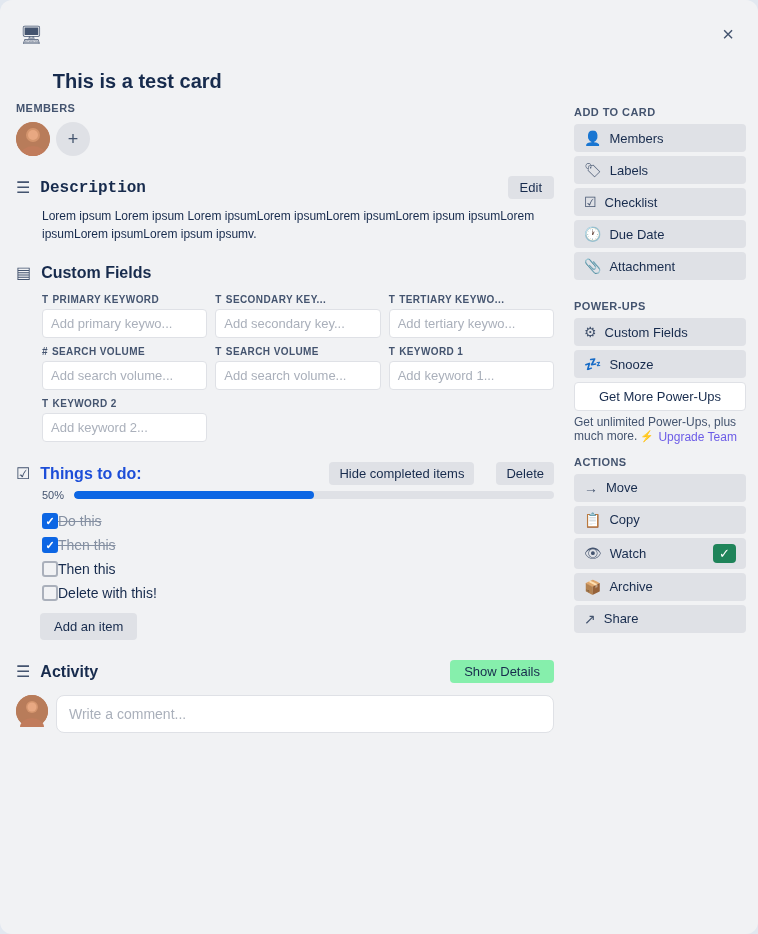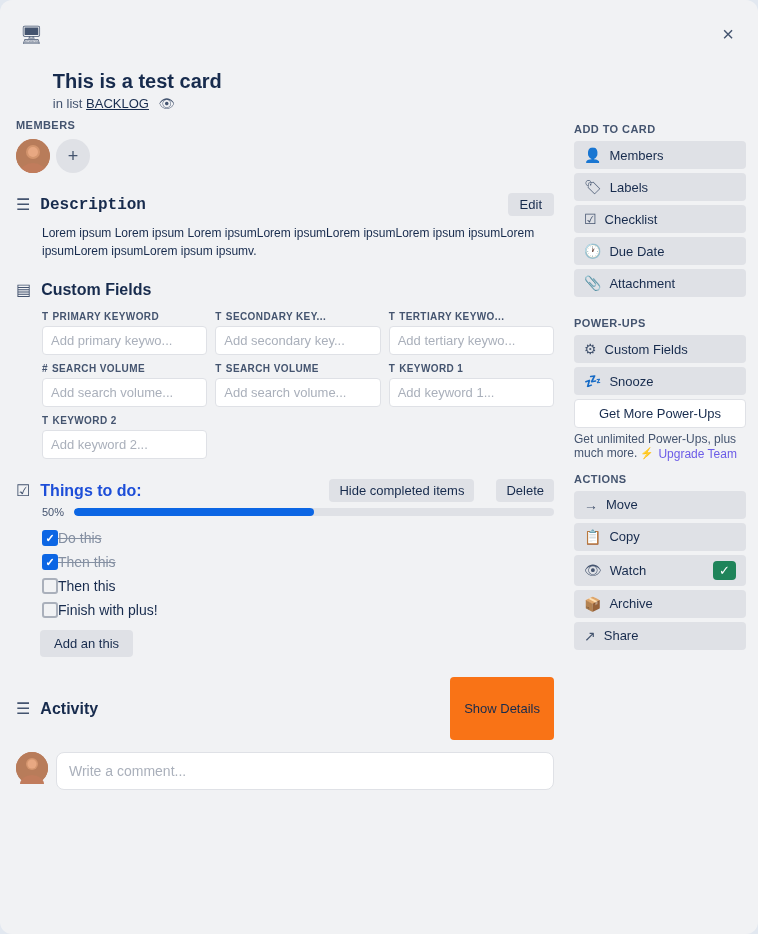--- a/index.html
+++ b/index.html
@@ -351,24 +351,24 @@
       font-size: 16px;
       color: #44546f;
     }
     .activity-title {
       font-size: 16px;
       font-weight: 600;
       color: #172b4d;
       flex: 1;
     }
     .show-details-btn {
-      background: #f97316;
+      background: #86efac;
       border: none;
       border-radius: 4px;
-      padding: 24px 14px;
+      padding: 4px 14px;
       font-size: 13px;
       cursor: pointer;
       color: #172b4d;
     }
     .comment-row {
       display: flex;
       align-items: flex-start;
       gap: 8px;
     }
     .comment-avatar {
@@ -473,25 +473,20 @@
   </style>
 </head>
 <body>
 
 <div class="modal">
 
   <div class="modal-header">
     <span class="modal-header-icon">🖥</span>
     <div class="modal-header-content">
       <div class="modal-title">This is a test card</div>
-      <div class="modal-subtitle">
-        <span>in list</span>
-        <a href="#">BACKLOG</a>
-        <span class="eye-icon">👁</span>
-      </div>
     </div>
     <button class="close-button">×</button>
   </div>
 
   <div class="modal-body">
 
     <div class="main-column">
 
       <div class="section">
         <div class="section-label">MEMBERS</div>
@@ -604,24 +599,24 @@
           <div class="checklist-item">
             <div class="checklist-checkbox checked"></div>
             <span class="checklist-item-text strikethrough">Then this</span>
           </div>
           <div class="checklist-item">
             <div class="checklist-checkbox"></div>
             <span class="checklist-item-text">Then this</span>
           </div>
           <div class="checklist-item">
             <div class="checklist-checkbox"></div>
-            <span class="checklist-item-text">Finish with plus!</span>
-          </div>
-        </div>
-        <button class="add-item-btn">Add an this</button>
+            <span class="checklist-item-text">Delete with this!</span>
+          </div>
+        </div>
+        <button class="add-item-btn">Add an item</button>
       </div>
 
       <div class="section">
         <div class="activity-header">
           <span class="activity-icon">☰</span>
           <span class="activity-title">Activity</span>
           <button class="show-details-btn">Show Details</button>
         </div>
         <div class="comment-row">
           <div class="comment-avatar">

